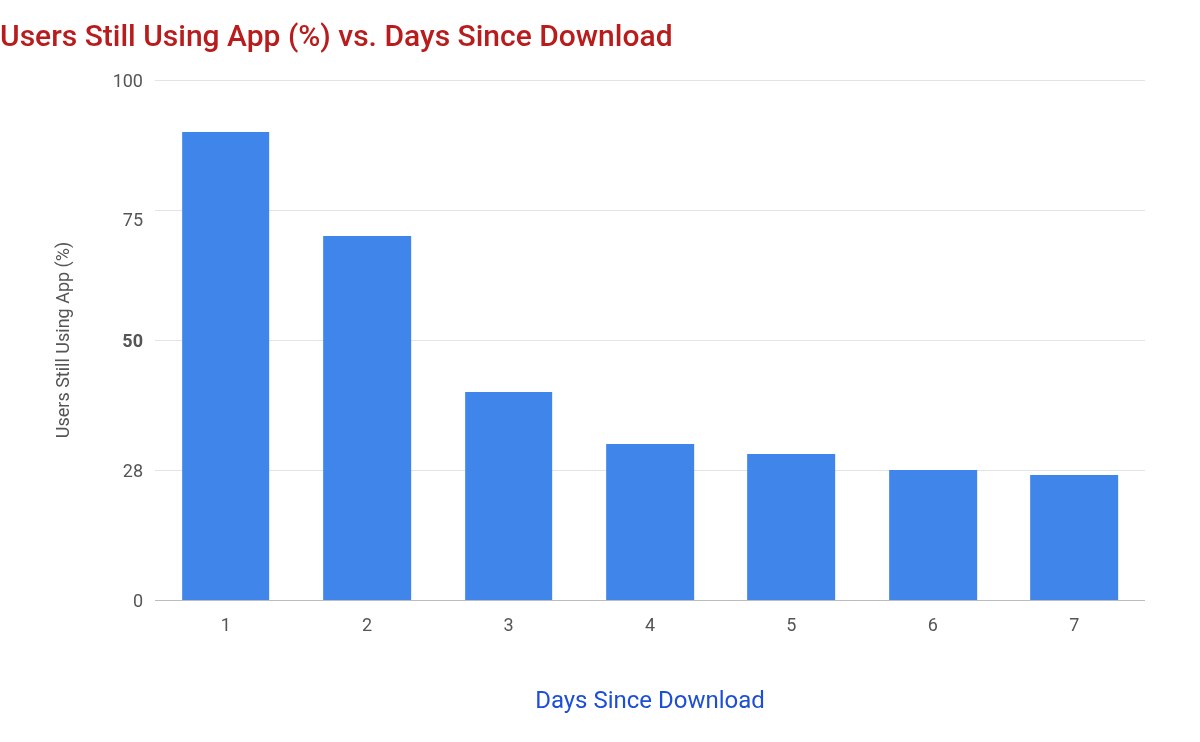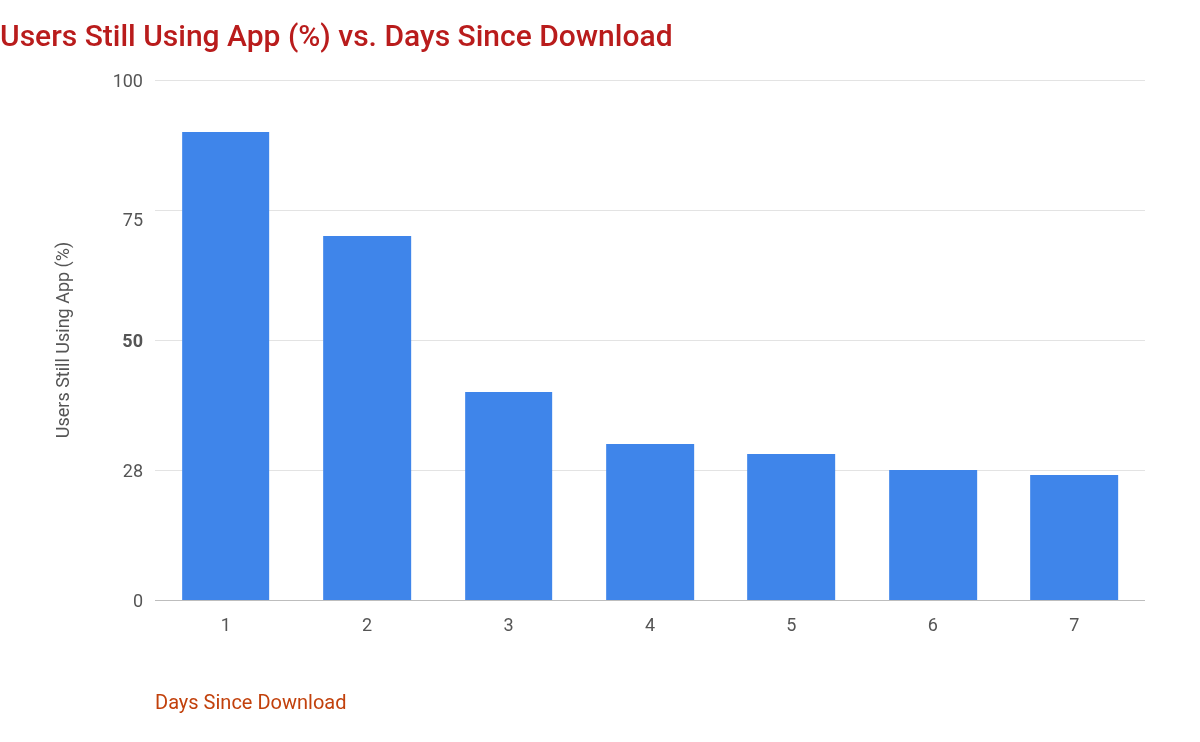--- a/index.html
+++ b/index.html
@@ -60,24 +60,25 @@
     transform: translate(-50%, -50%) rotate(-90deg);
     font-size: 18px;
     color: #555;
     white-space: nowrap;
   }
   .x-axis-label {
     position: absolute;
     left: 50%;
     bottom: 28px;
     transform: translateX(-50%);
-    font-size: 20px;
-    color: #c2410c;
+    font-size: 24px;
+    color: #1d4ed8;
     white-space: nowrap;
     width: 100%;
+    text-align: center;
   }
   .bar-slot {
     position: absolute;
     bottom: 0;
   }
   .bar {
     position: absolute;
     bottom: 0;
     left: 50%;
     transform: translateX(-50%);

